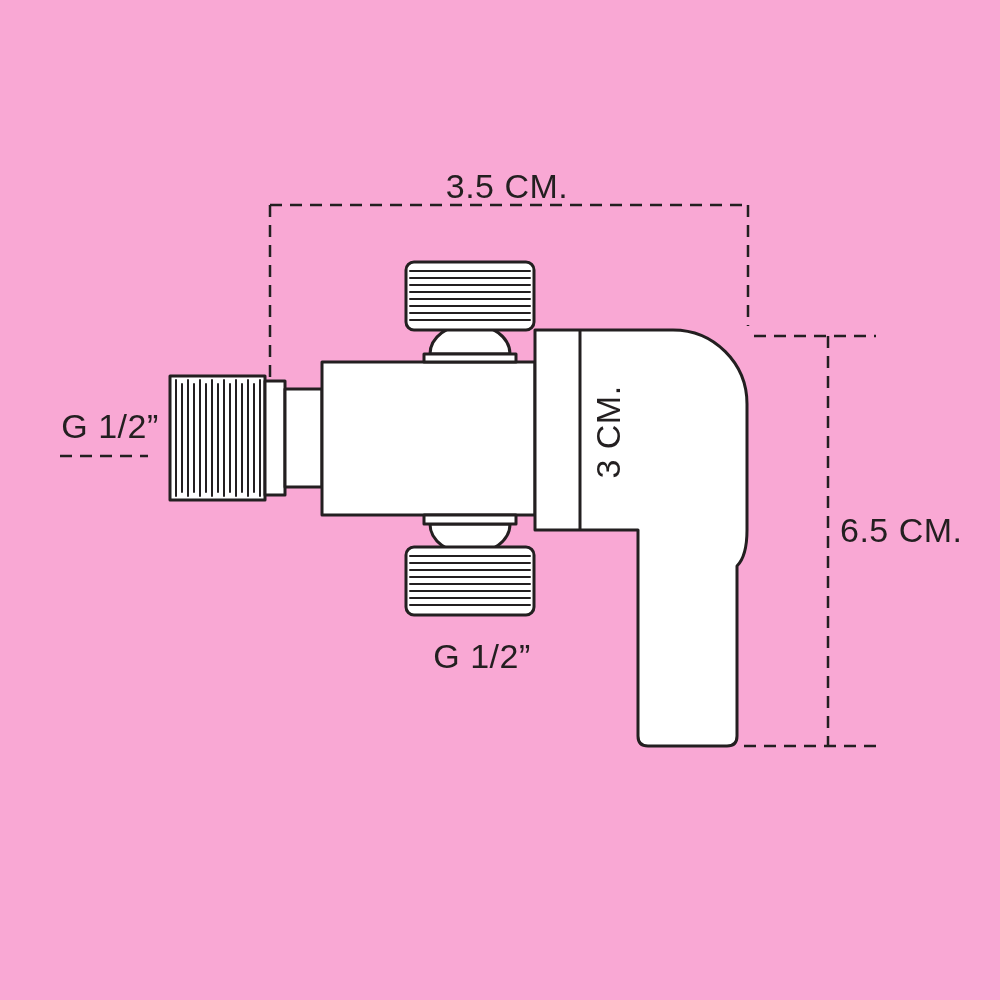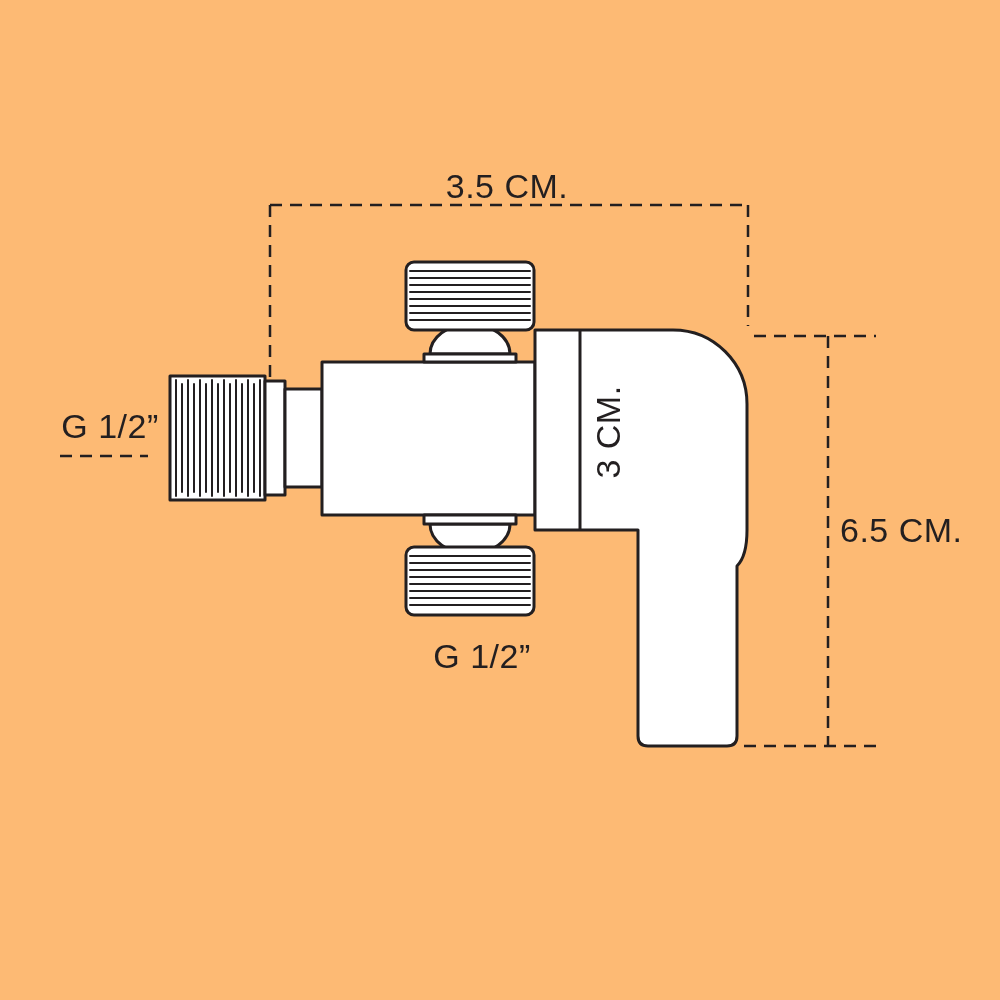--- a/index.html
+++ b/index.html
@@ -8,21 +8,21 @@
     background: #ffffff;
     width: 1000px;
     height: 1000px;
     overflow: hidden;
     font-family: "Liberation Sans", sans-serif;
   }
   .canvas {
     position: relative;
     width: 1000px;
     height: 1000px;
-    background: #fdba74;
+    background: #f9a8d4;
   }
   svg { display: block; }
 
   
   .outline {
     fill: #ffffff;
     stroke: #231f20;
     stroke-width: 3;
     stroke-linejoin: round;
     stroke-linecap: round;

